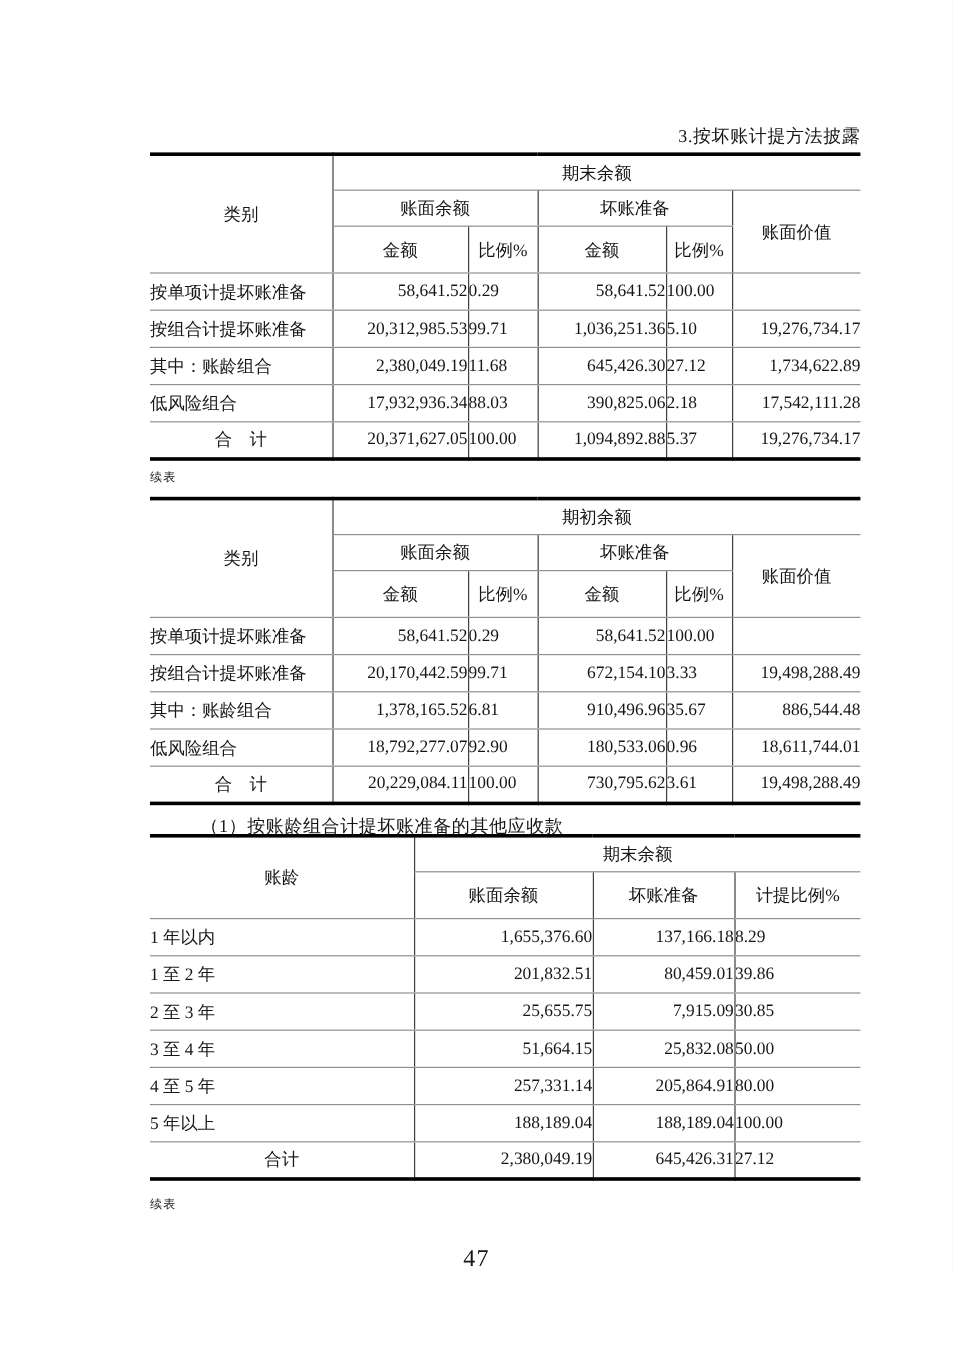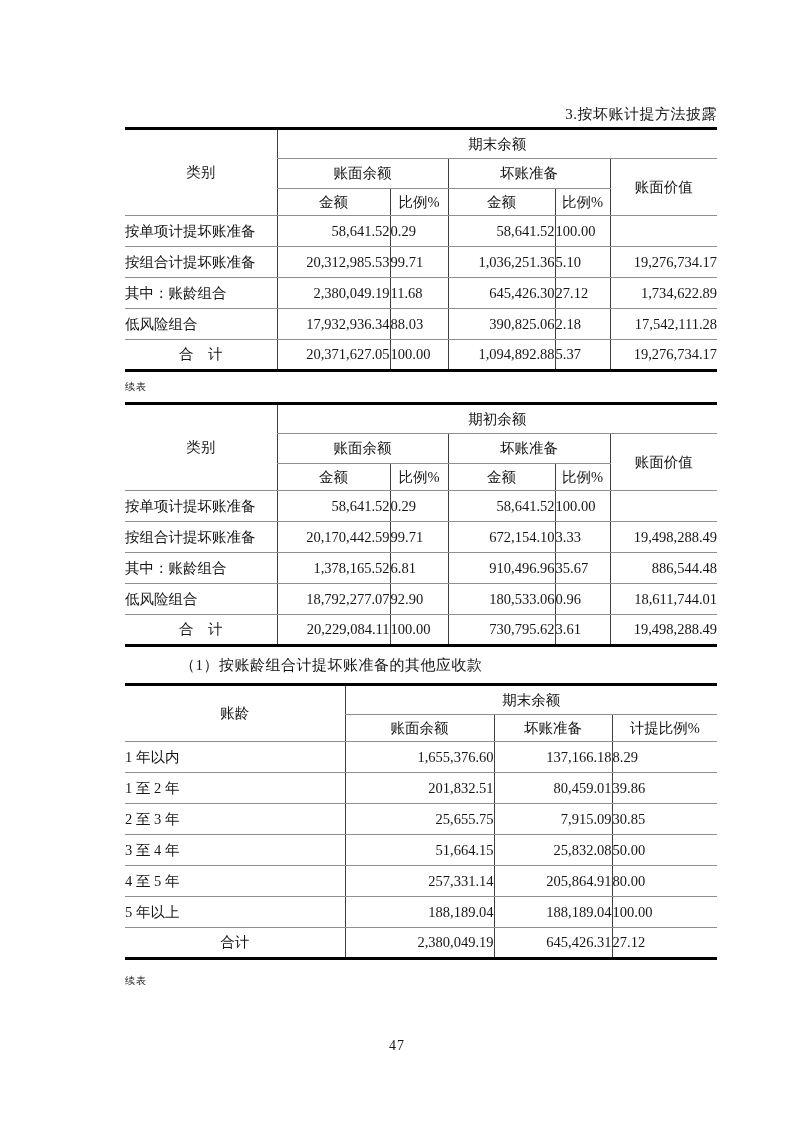--- a/index.html
+++ b/index.html
@@ -12,22 +12,22 @@
     color:#161616;
     overflow:hidden;
   }
   .content{position:absolute;left:125px;top:105px;width:592px;}
   .section-title{
     margin-left:32px;
     height:22px;line-height:18px;
     font-size:15px;letter-spacing:0.5px;text-align:right;
   }
   .sub-title{
-    margin-left:55px;
-    height:36px;line-height:36px;
+    margin-left:42px;
+    height:24px;line-height:36px;
     font-size:15px;letter-spacing:0.5px;
   }
   .cont-label{
     height:30px;line-height:30px;
     font-size:10px;letter-spacing:1px;
   }
   table.fin{
     width:592px;
     border-collapse:collapse;
     table-layout:fixed;
@@ -37,32 +37,32 @@
   }
   table.fin th, table.fin td{
     padding:0;
     font-weight:normal;
     vertical-align:middle;
     border-bottom:1px solid #8f8f8f;
     overflow:hidden;white-space:nowrap;
   }
   table.fin th{text-align:center;}
   tr.hrow{height:30px;}
-  tr.hrow2{height:27px;}
+  tr.hrow2{height:39px;}
   tr.drow{height:31px;}
   .bl{border-left:1px solid #3f3f3f;}
   .lbl{text-align:left;padding-left:4px;}
   .lbl-indent{text-align:left;padding-left:48px;}
   .lbl-center{text-align:center;}
   .amt{text-align:right;padding-right:6px;}
   .pct{text-align:left;}
   .thick-under{border-bottom:2px solid #111;}
   .page-number{
     position:absolute;left:0;top:1038px;width:100%;
-    text-align:center;font-size:14px;letter-spacing:1px;
+    text-align:center;font-size:20px;letter-spacing:1px;
   }
 </style>
 </head>
 <body>
 
 <div class="page">
   <div class="content">
 
     <div class="section-title">3.按坏账计提方法披露</div>
 

